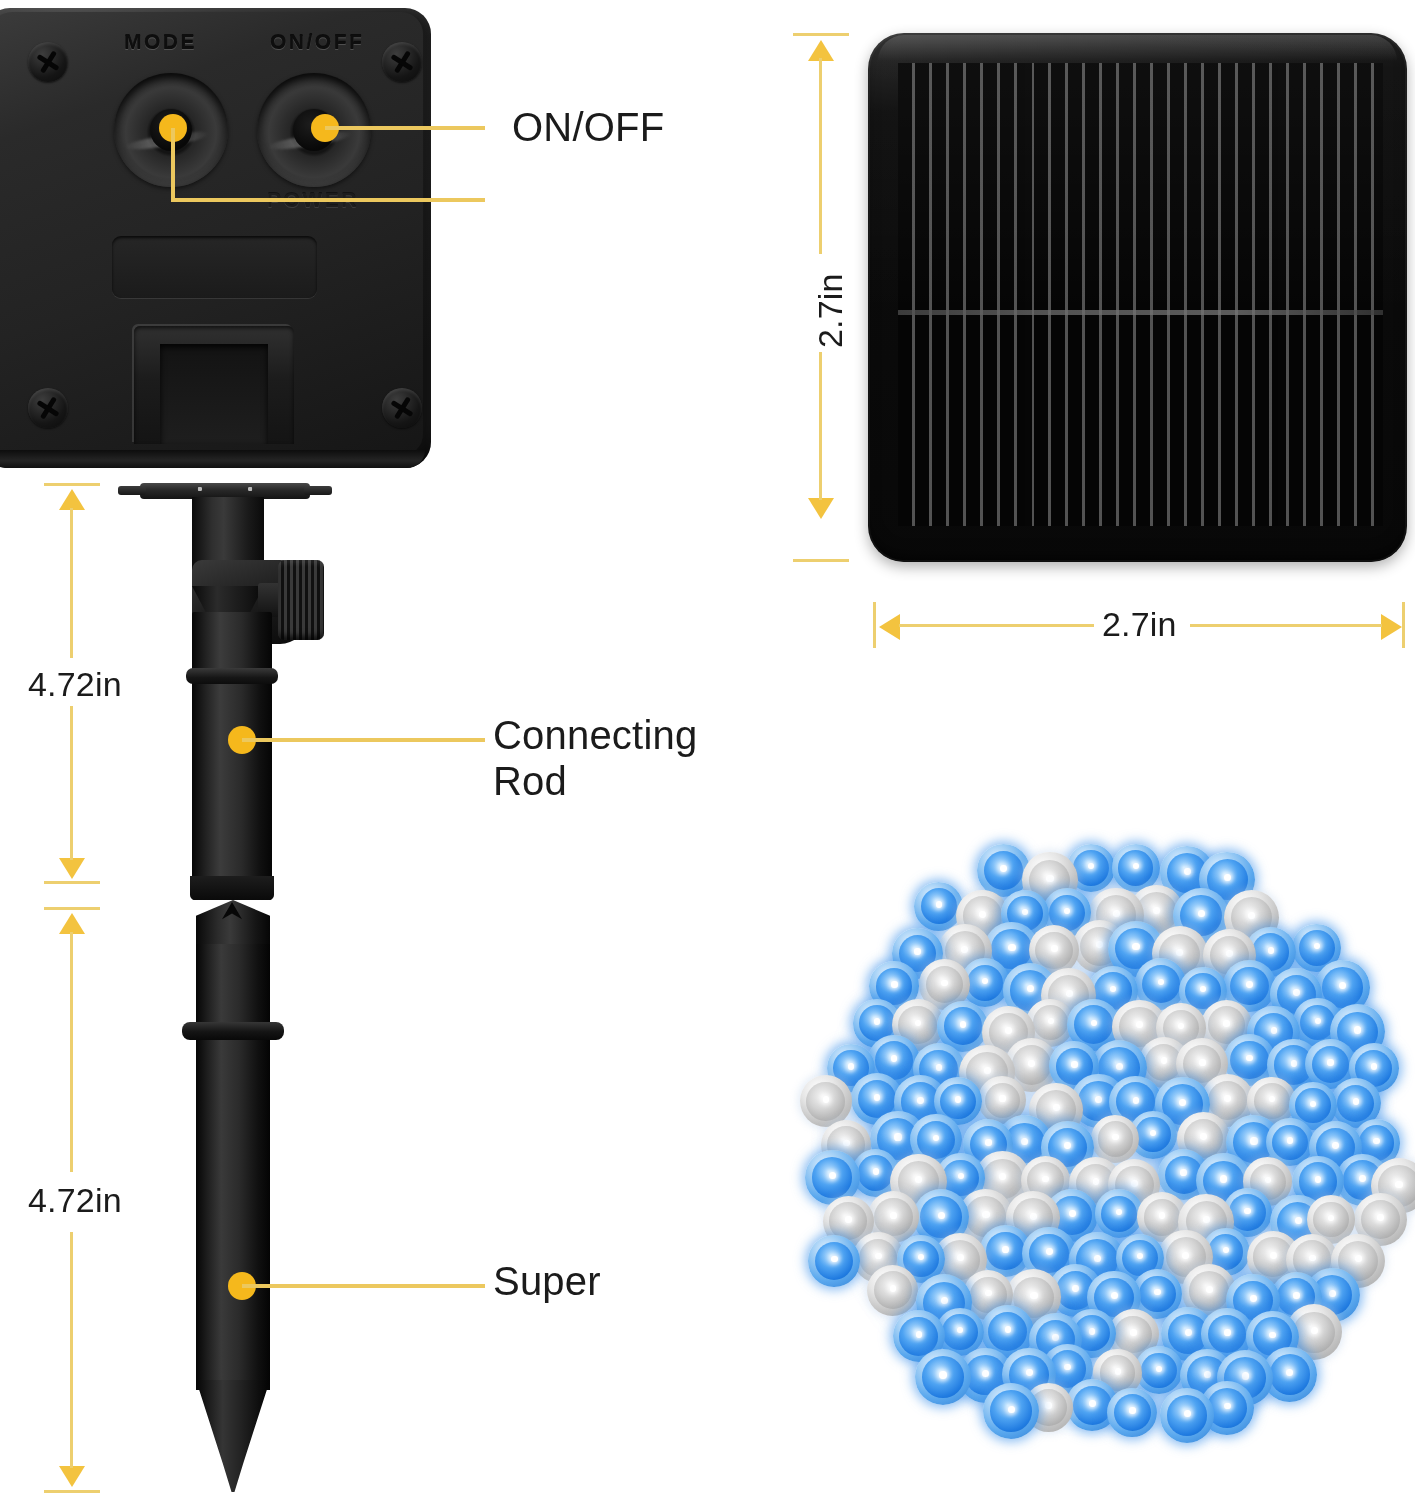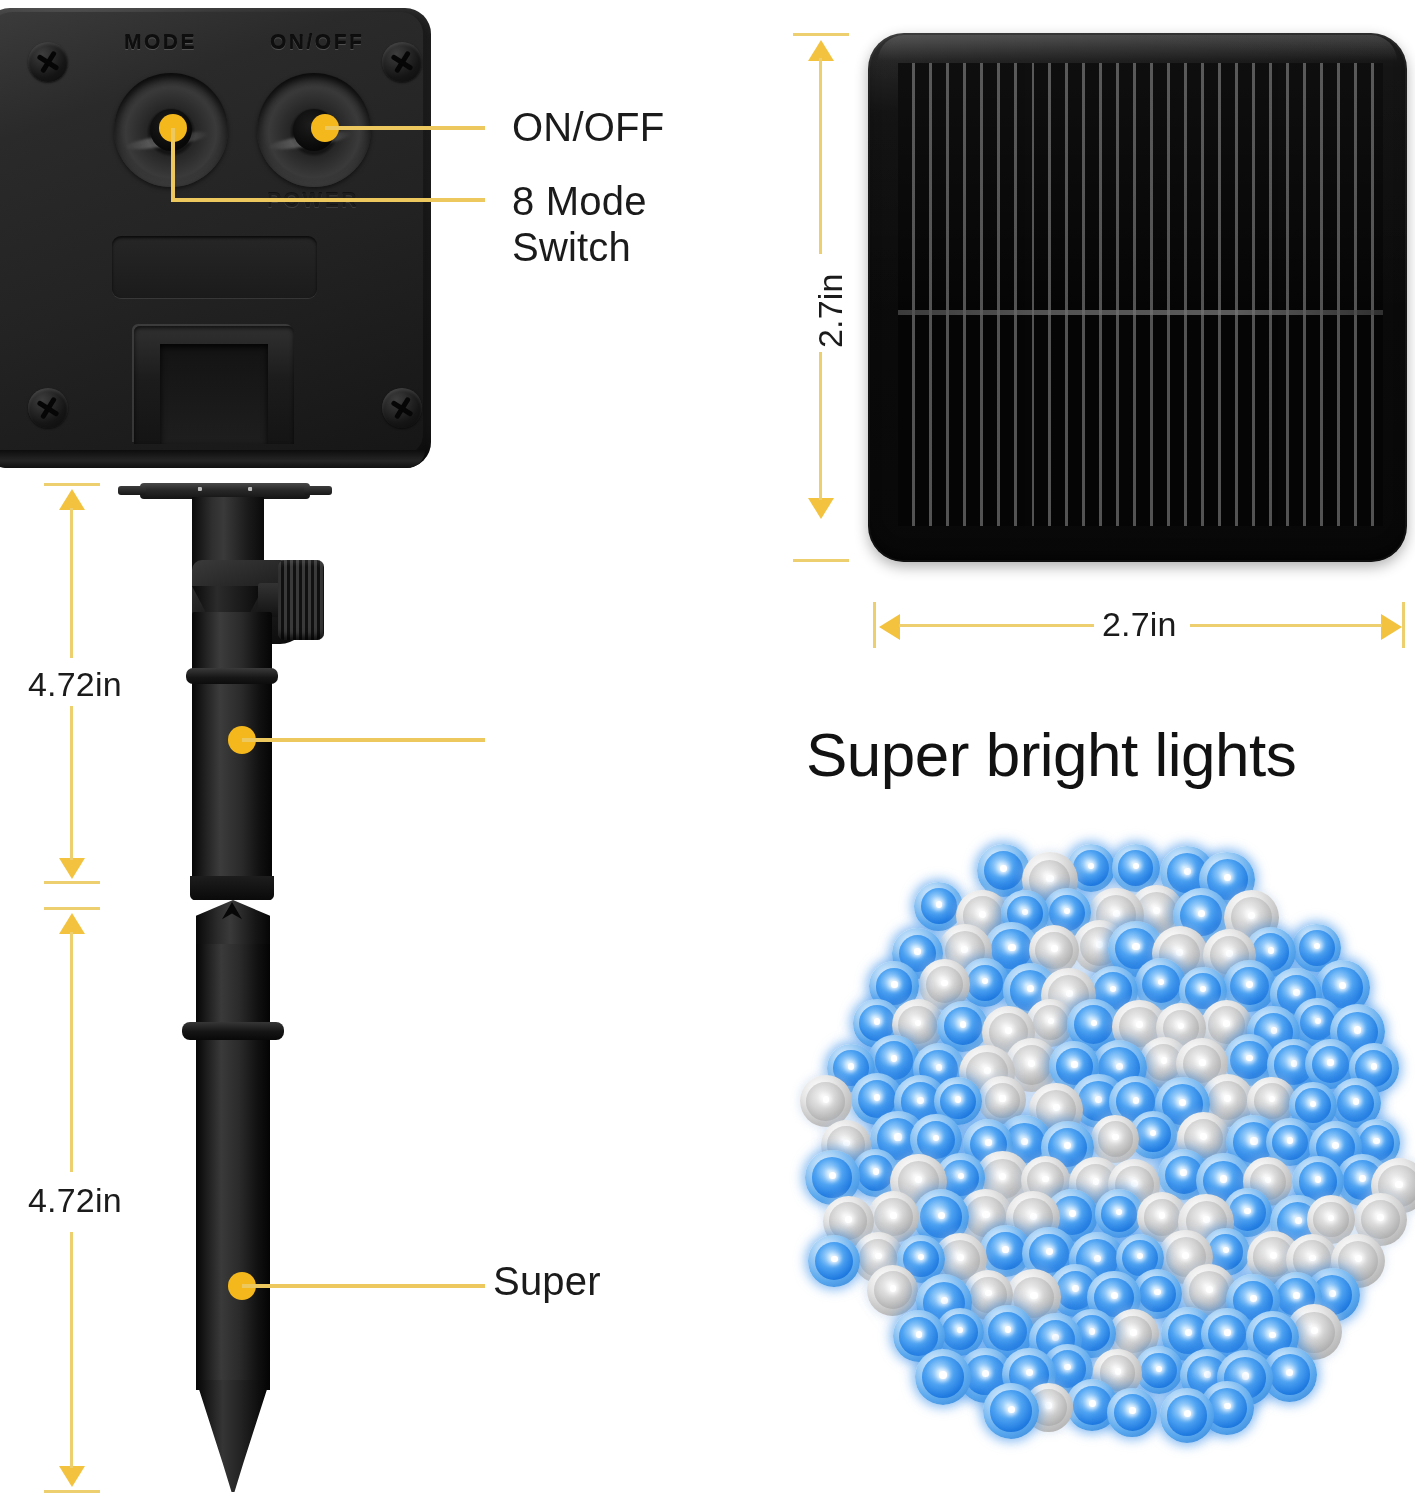--- a/index.html
+++ b/index.html
@@ -348,22 +348,20 @@
     <div class="mount-socket"></div>
   </div>
 
   <div class="abs lead-dot" style="left:311px;top:114px;"></div>
   <div class="abs lead-line lead-h" style="left:325px;top:126px;width:160px;"></div>
   <div class="abs label-txt" style="left:512px;top:104px;">ON/OFF</div>
 
   <div class="abs lead-dot" style="left:159px;top:114px;"></div>
   <div class="abs lead-line lead-v" style="left:171px;top:128px;height:72px;"></div>
   <div class="abs lead-line lead-h" style="left:171px;top:198px;width:314px;"></div>
-  <div class="abs label-txt" style="left:512px;top:178px;">8 Mode
-Switch</div>
 
   <div class="abs panel">
     <div class="panel-cells"></div>
     <div class="panel-gap" style="left:157px;"></div>
     <div class="panel-gap" style="left:285px;"></div>
     <div class="panel-gap" style="left:410px;"></div>
     <div class="panel-busbar"></div>
     <div class="panel-sheen"></div>
     <div class="panel-topedge"></div>
     <div class="panel-frame"></div>
@@ -400,40 +398,41 @@
   <div class="abs cap h" style="left:44px;top:483px;width:56px;"></div>
   <div class="abs cap h" style="left:44px;top:881px;width:56px;"></div>
   <div class="abs arrow up" style="left:59px;top:489px;"></div>
   <div class="abs arrow down" style="left:59px;top:858px;"></div>
   <div class="abs dline v" style="left:70px;top:508px;height:150px;"></div>
   <div class="abs dline v" style="left:70px;top:706px;height:154px;"></div>
   <div class="abs dim-txt" style="left:28px;top:666px;">4.72in</div>
 
   <div class="abs lead-dot" style="left:228px;top:726px;"></div>
   <div class="abs lead-line lead-h" style="left:242px;top:738px;width:243px;"></div>
+  <div class="abs label-txt" style="left:493px;top:712px;">Connecting
+Rod</div>
 
   <div class="abs spike-head"></div>
   <div class="abs spike-notch"></div>
   <div class="abs spike-body"></div>
   <div class="abs spike-ring"></div>
   <div class="abs spike-tip"></div>
 
   <div class="abs cap h" style="left:44px;top:907px;width:56px;"></div>
   <div class="abs cap h" style="left:44px;top:1490px;width:56px;"></div>
   <div class="abs arrow up" style="left:59px;top:913px;"></div>
   <div class="abs arrow down" style="left:59px;top:1466px;"></div>
   <div class="abs dline v" style="left:70px;top:932px;height:240px;"></div>
   <div class="abs dline v" style="left:70px;top:1232px;height:236px;"></div>
   <div class="abs dim-txt" style="left:28px;top:1182px;">4.72in</div>
 
   <div class="abs lead-dot" style="left:228px;top:1272px;"></div>
   <div class="abs lead-line lead-h" style="left:242px;top:1284px;width:243px;"></div>
   <div class="abs label-txt" style="left:493px;top:1258px;">Super</div>
 
-  <div class="abs headline" style="left:806px;top:722px;">Super bright lights</div>
 
   <div class="abs led-wrap">
     <div class="led-glow"></div>
     <div id="leds" style="position:absolute;inset:0;">
         <div class="led blue" style="left: 268.631px; top: 1.50445px; width: 48.3439px; height: 48.3439px;">
           <span class="rim"></span>
           <span class="core"></span>
           <span class="hot"></span>
         </div>
         <div class="led blue" style="left: 313.504px; top: 1.80535px; width: 48.147px; height: 48.147px;">

